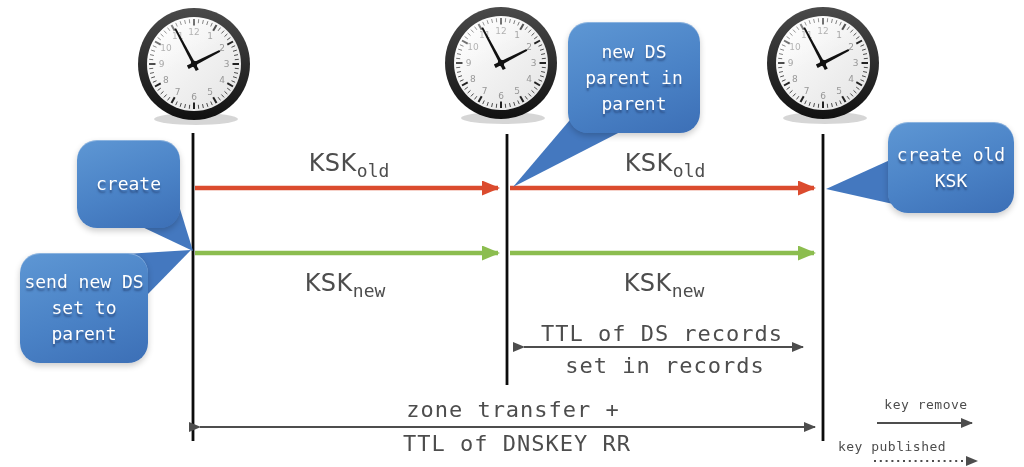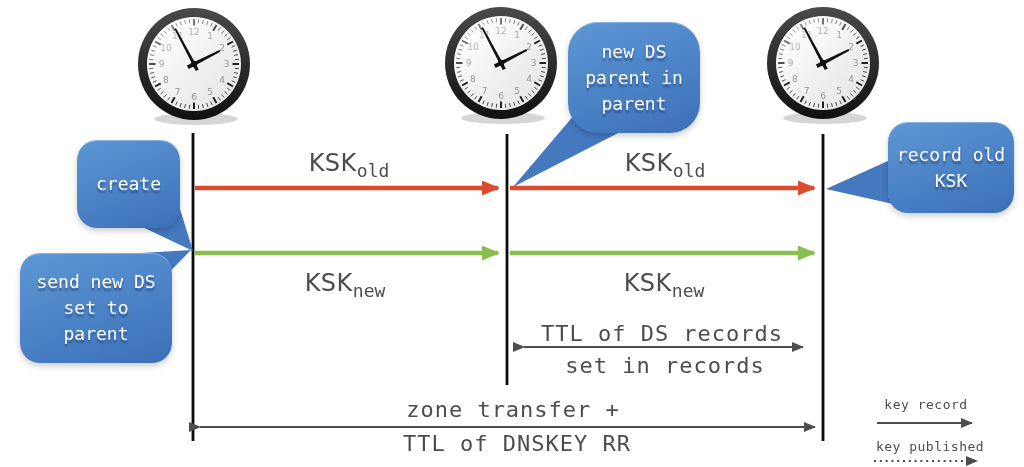--- a/index.html
+++ b/index.html
@@ -345,32 +345,32 @@
         </g>
     <g transform="rotate(-28)">
           <polygon points="-1.7,7 1.7,7 0.9,-40 -0.9,-40" fill="#111"></polygon>
         </g>
     <circle r="3.2" fill="#111"></circle>
   </svg></div>
 
   <div class="callout" style="left:77px;top:140px;width:103px;height:88px;">
     <div>create</div>
   </div>
-  <div class="callout" style="left:20px;top:253px;width:152px;height:110px;">
+  <div class="callout" style="left:20px;top:253px;width:128px;height:110px;">
     <div>send new DS</div>
     <div>set to</div>
     <div>parent</div>
   </div>
-  <div class="callout" style="left:568px;top:22px;width:132px;height:111px;border-radius:30px;">
+  <div class="callout" style="left:568px;top:22px;width:132px;height:111px;">
     <div>new DS</div>
     <div>parent in</div>
     <div>parent</div>
   </div>
   <div class="callout" style="left:888px;top:122px;width:126px;height:91px;">
-    <div>record old</div>
+    <div>create old</div>
     <div>KSK</div>
   </div>
 
   <div class="ksk-label" style="left:349px;top:147px;">
     <span>KSK</span><sub>old</sub>
   </div>
   <div class="ksk-label" style="left:665px;top:147px;">
     <span>KSK</span><sub>old</sub>
   </div>
   <div class="ksk-label" style="left:345px;top:267px;">
@@ -378,16 +378,16 @@
   </div>
   <div class="ksk-label" style="left:664px;top:267px;">
     <span>KSK</span><sub>new</sub>
   </div>
 
   <div class="measure-line" style="left:662px;top:321px;">TTL of DS records</div>
   <div class="measure-line" style="left:665px;top:353px;">set in records</div>
   <div class="measure-line" style="left:513px;top:397px;">zone transfer +</div>
   <div class="measure-line" style="left:517px;top:431px;">TTL of DNSKEY RR</div>
 
-  <div class="legend-label" style="left:926px;top:396px;">key record</div>
-  <div class="legend-label" style="left:930px;top:438px;">key published</div>
+  <div class="legend-label" style="left:926px;top:396px;">key remove</div>
+  <div class="legend-label" style="left:892px;top:438px;">key published</div>
 
 </div>
 
 </body></html>

